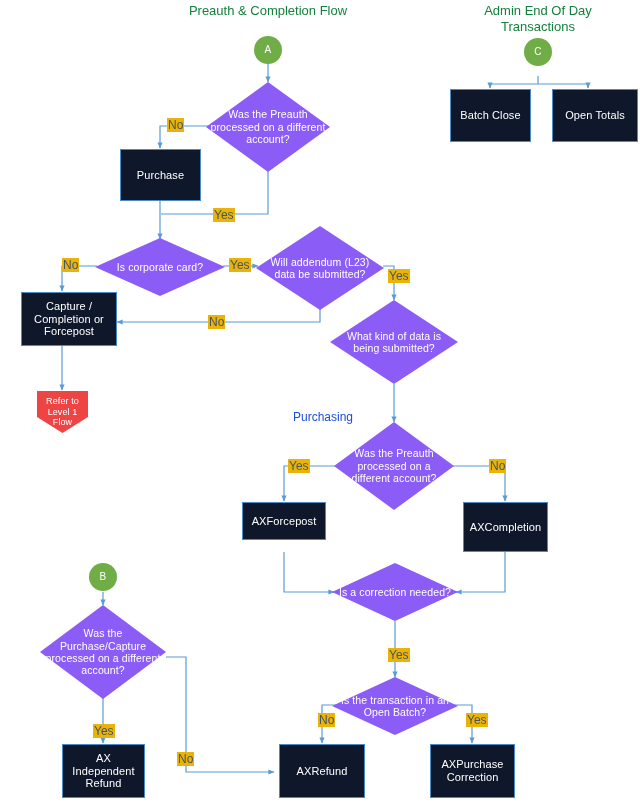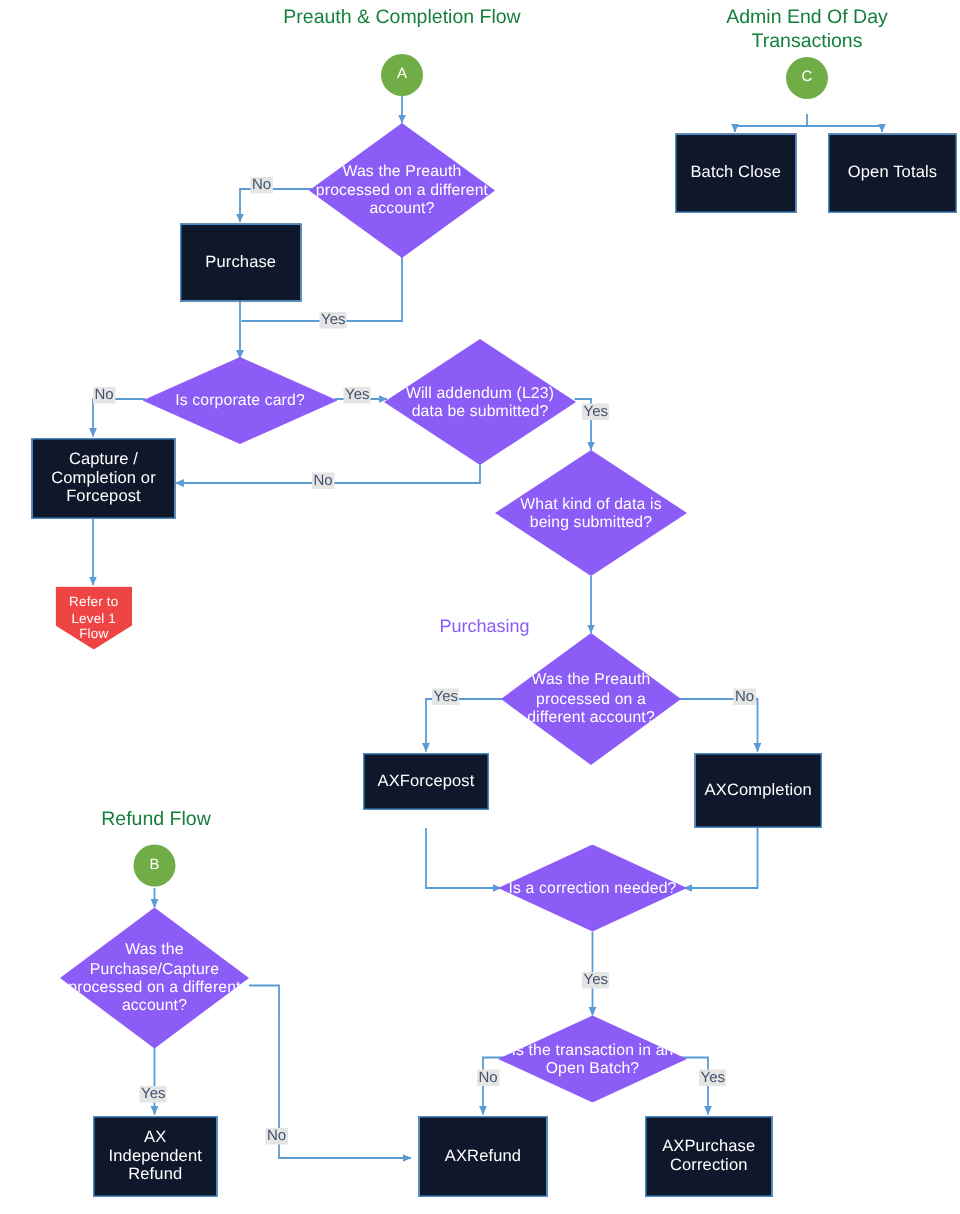--- a/index.html
+++ b/index.html
@@ -27,24 +27,24 @@
   .circle{background:#70AD47;border-radius:50%;font-size:10px;}
 
   
   .pentagon{background:#ef4444;font-size:9px;
             clip-path:polygon(0 0,100% 0,100% 62%,50% 100%,0 62%);}
 
   
   .heading{position:absolute;color:#15803d;font-size:13px;text-align:center;
            line-height:1.25;font-weight:400;}
   
-  .elabel{position:absolute;color:#44546A;font-size:10px;
-          background:#e5e5e5;padding:0 1px;white-space:nowrap;}
-  
-  .caption{position:absolute;color:#8b5cf6;font-size:12px;white-space:nowrap;}
+  .elabel{position:absolute;color:#44546A;font-size:12px;
+          background:#eab308;padding:0 1px;white-space:nowrap;}
+  
+  .caption{position:absolute;color:#1d4ed8;font-size:12px;white-space:nowrap;}
 </style>
 </head>
 <body>
 
 <div id="stage">
 
   <svg id="wires" viewBox="0 0 640 809" xmlns="http://www.w3.org/2000/svg">
     <defs>
       <marker id="ah" markerWidth="7" markerHeight="7" refX="5.6" refY="3" orient="auto" markerUnits="userSpaceOnUse">
         <path d="M0,0.4 L6,3 L0,5.6 z" fill="#5B9BD5"></path>
@@ -96,21 +96,20 @@
       <path d="M490,84 L588,84"></path>
       <path d="M490,84 L490,88" marker-end="url(#ah)"></path>
       <path d="M588,84 L588,88" marker-end="url(#ah)"></path>
     </g>
   </svg>
 
   <div class="heading" style="left:186px;top:3px;width:164px;">Preauth &amp; Completion Flow</div>
 
   <div class="heading" style="left:456px;top:3px;width:164px;">Admin End Of Day Transactions</div>
 
-  <div class="heading" style="left:34px;top:538px;width:140px;">Refund Flow</div>
 
   <div class="caption" style="left:293px;top:410px;">Purchasing</div>
 
   <div class="node circle" style="left:254px;top:36px;width:28px;height:28px;">
     <span>A</span>
   </div>
 
   <div class="node diamond" style="left:206px;top:82px;width:124px;height:90px;">
     <span>Was the Preauth processed on a different account?</span>
   </div>

